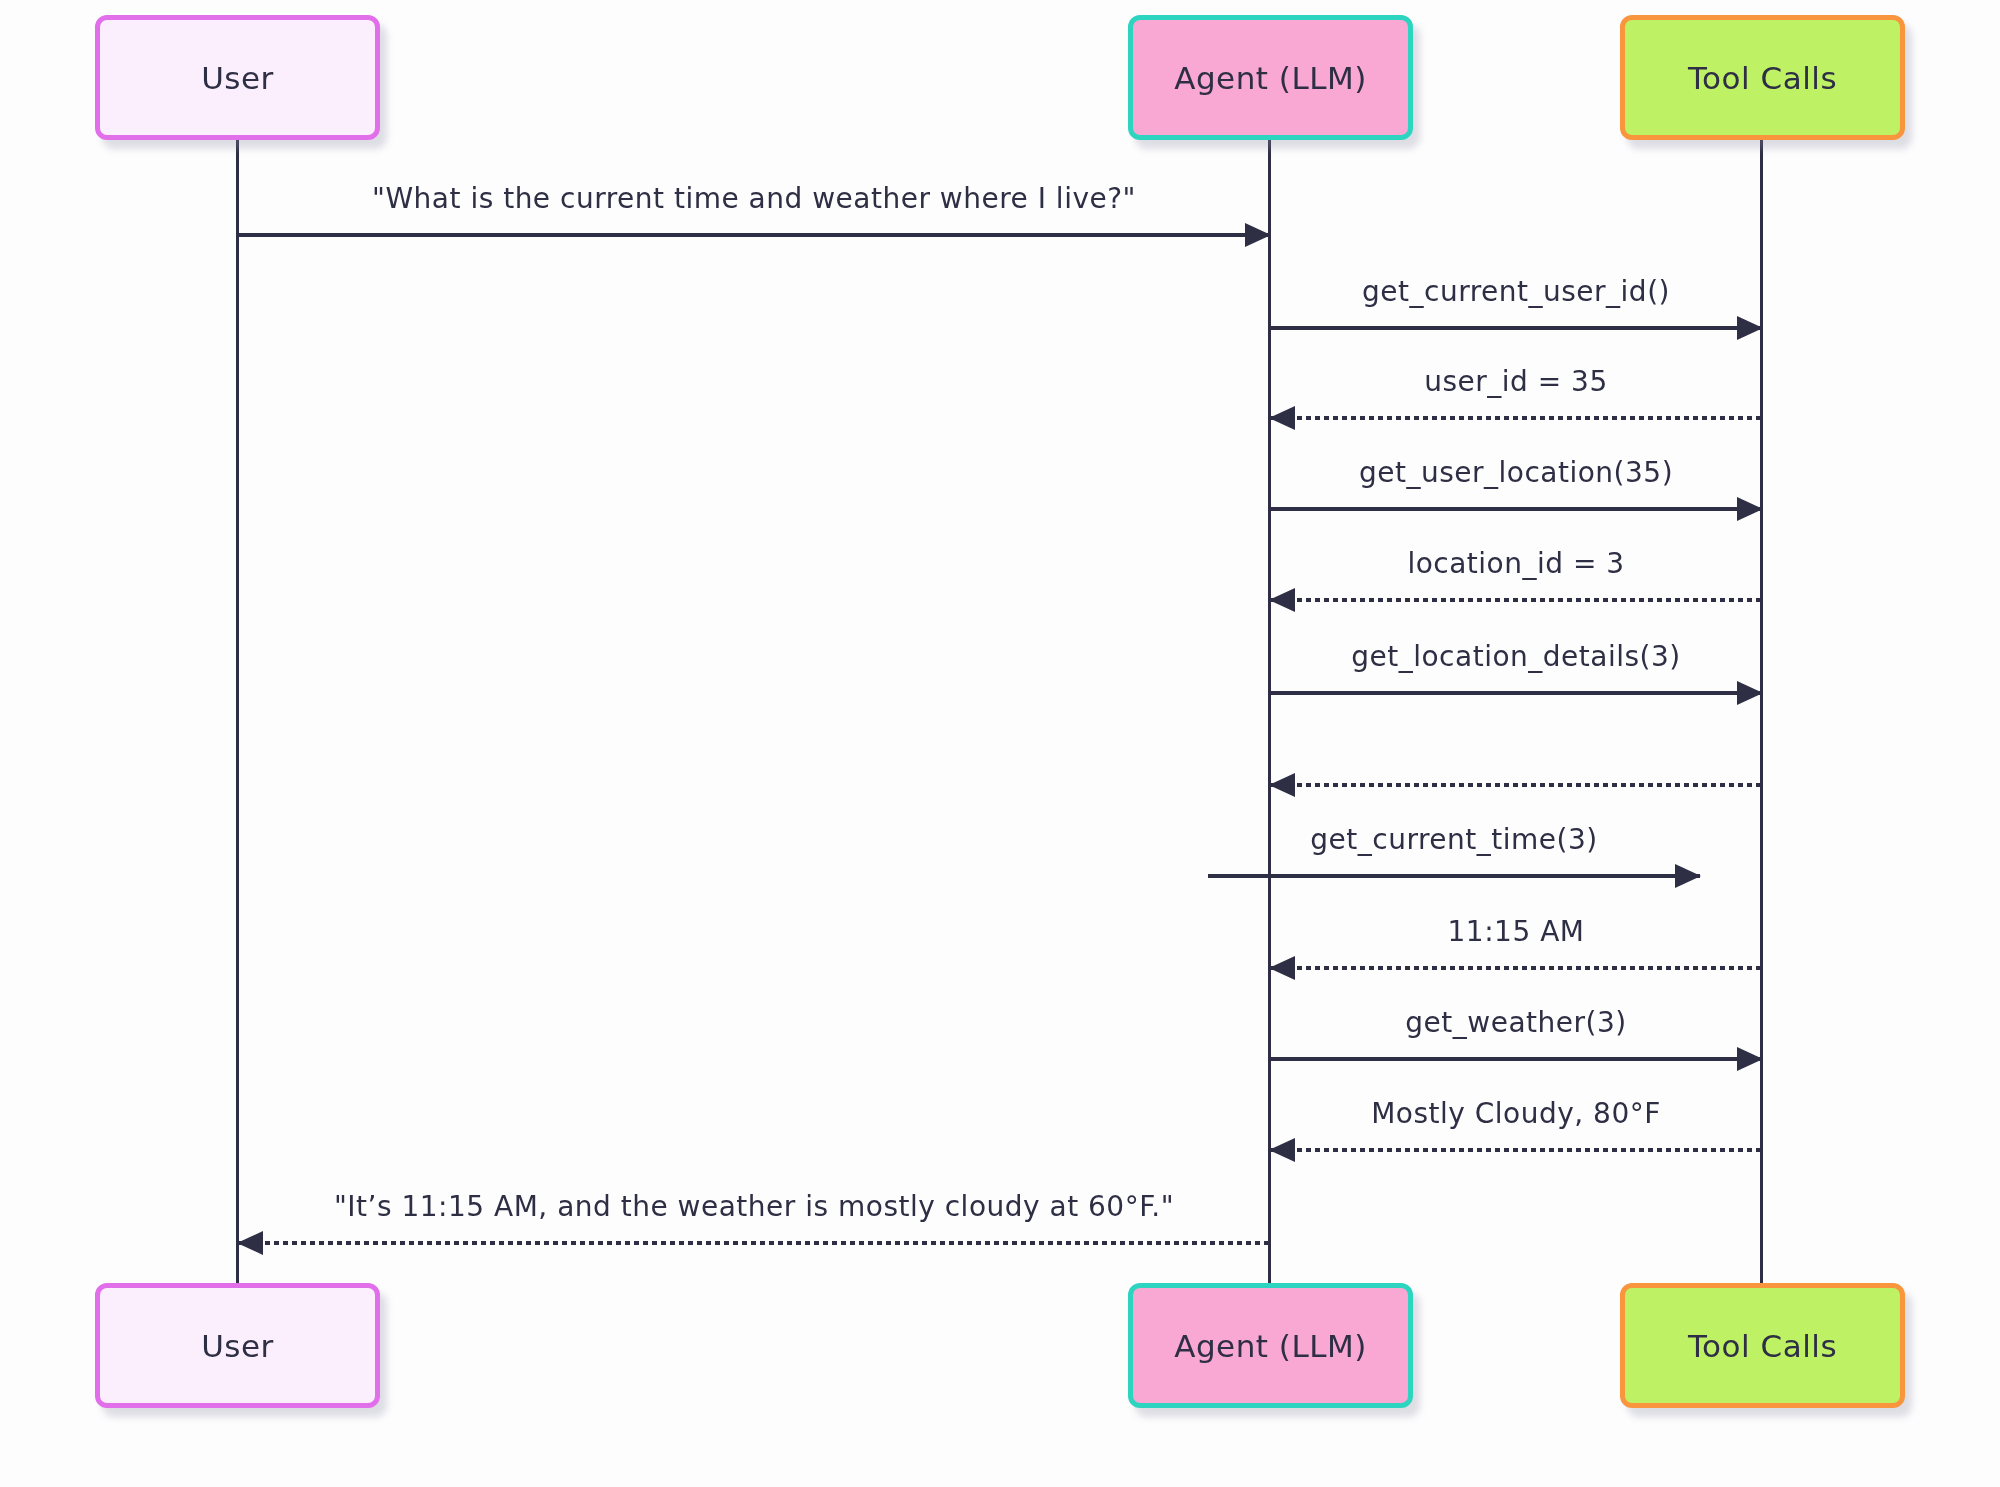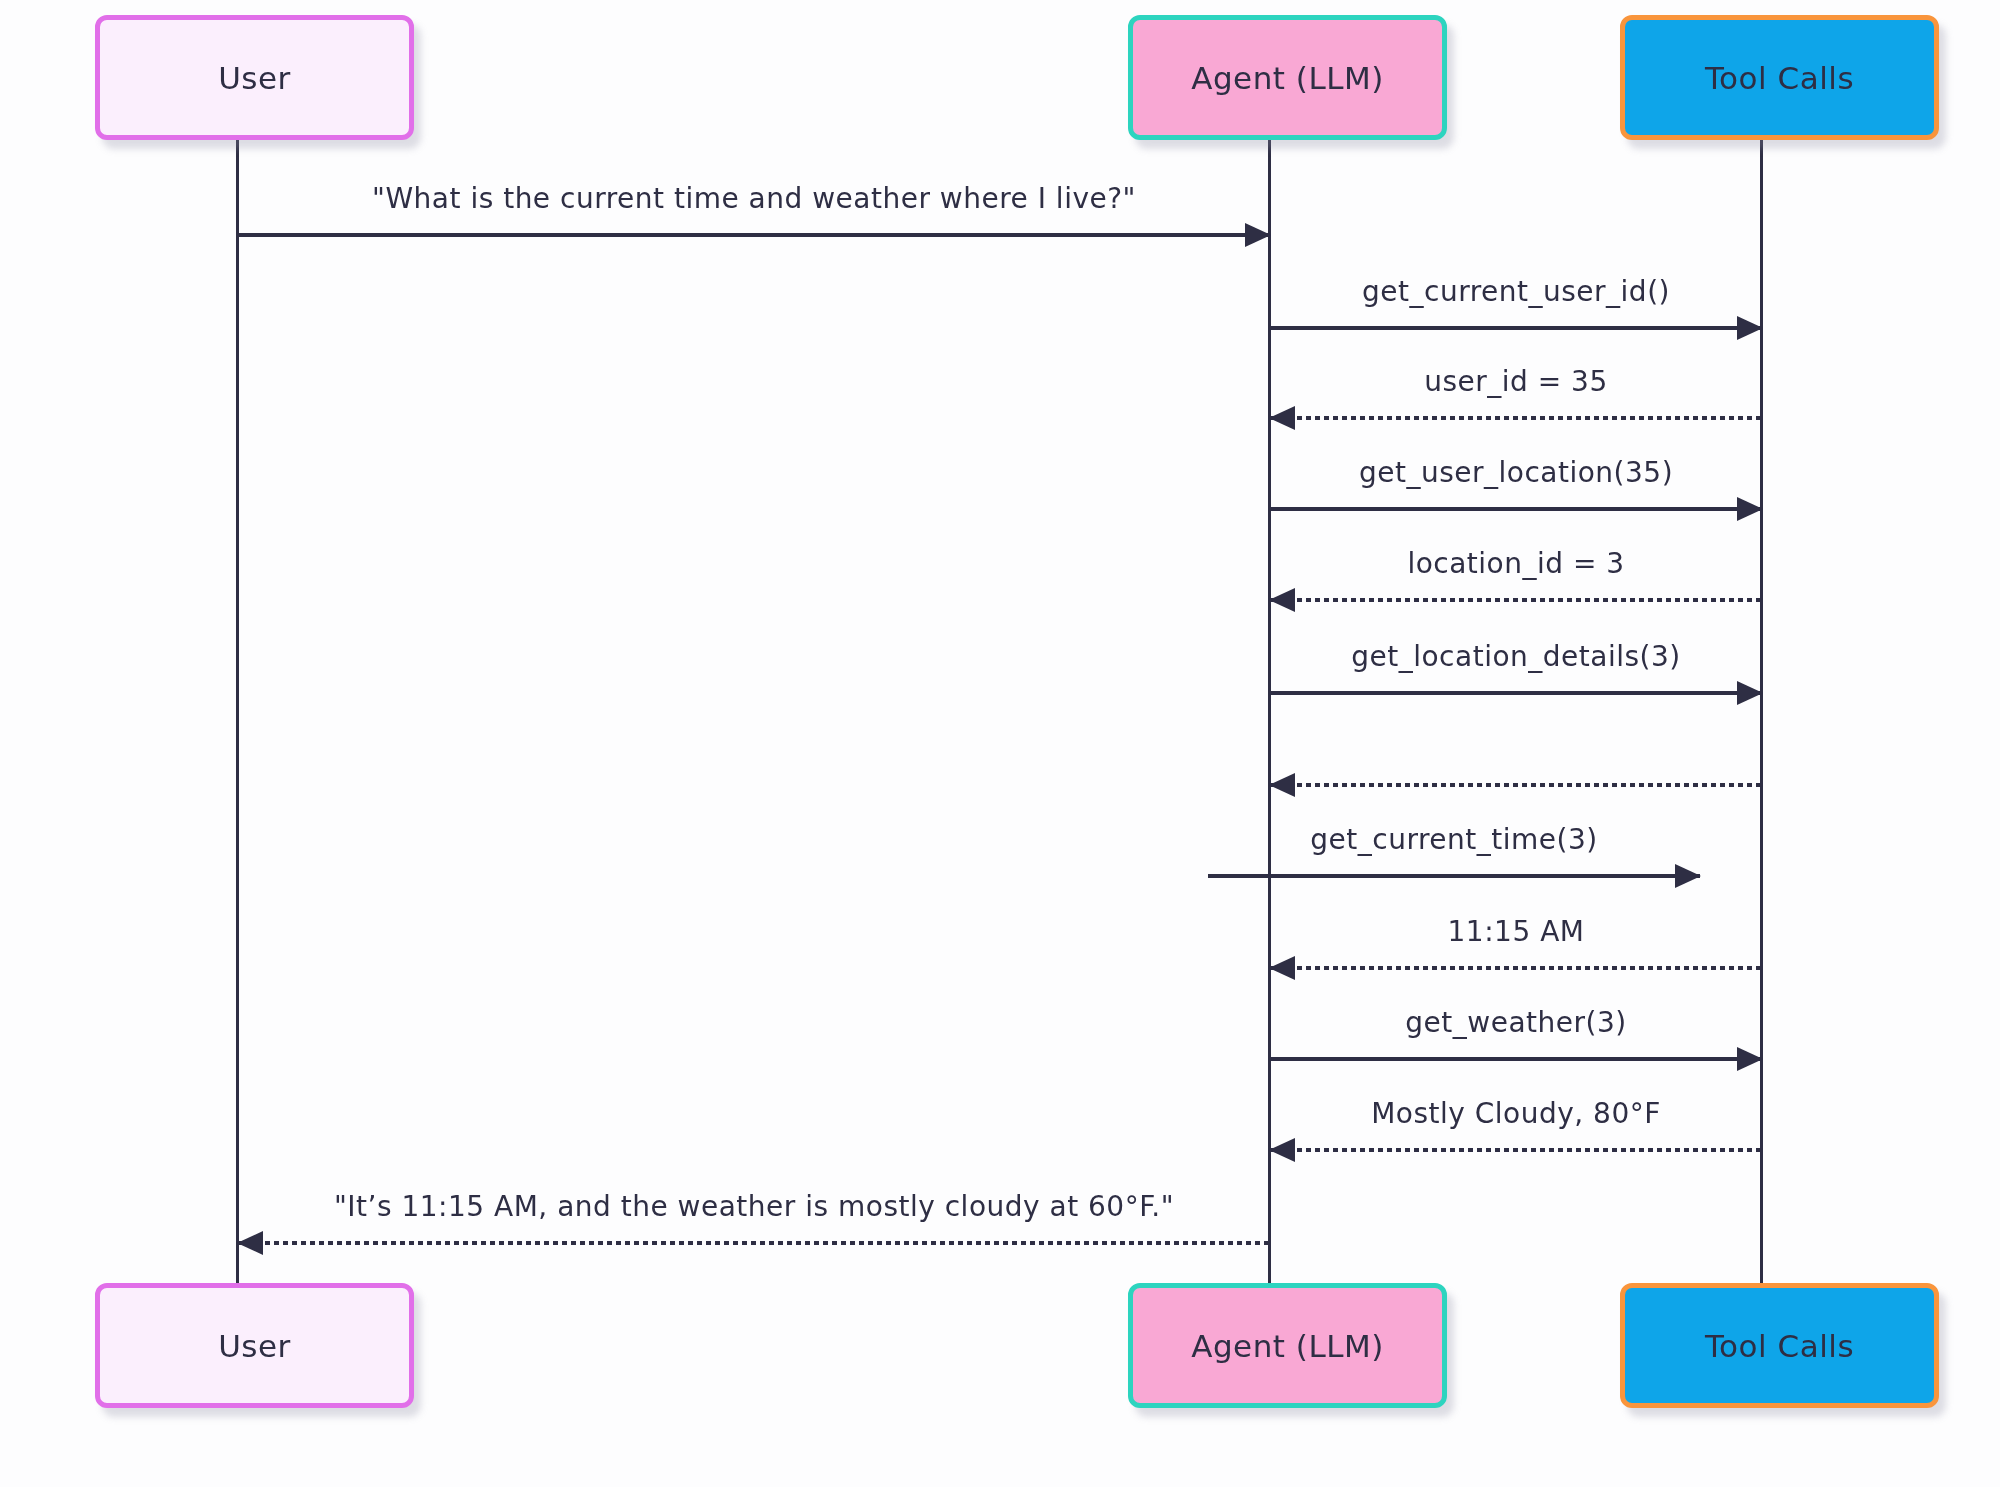--- a/index.html
+++ b/index.html
@@ -4,29 +4,29 @@
 <style>
   html,body{margin:0;padding:0;background:#fdfdfe;}
   .canvas{
     position:relative;width:2000px;height:1487px;background:#fdfdfe;overflow:hidden;
     font-family:"DejaVu Sans","Liberation Sans",sans-serif;color:#2e2e44;
   }
   .lifeline{
     position:absolute;top:140px;height:1143px;width:3px;background:#2e2e44;
   }
   .actor{
-    position:absolute;width:319px;height:125px;box-sizing:border-box;
+    position:absolute;width:285px;height:125px;box-sizing:border-box;
     border:5px solid;border-radius:12px;
     display:flex;align-items:center;justify-content:center;
     font-size:31px;letter-spacing:.5px;
     box-shadow:7px 9px 7px rgba(140,140,160,.28);
   }
   .actor.pink  {border-color:#e16fe9;background:#fbeffd;}
   .actor.teal  {border-color:#2dd4bf;background:#f9a8d4;}
-  .actor.orange{border-color:#f9953c;background:#0ea5e9;}
+  .actor.orange{border-color:#f9953c;background:#bef264;}
   .message{position:absolute;height:55px;}
   .msg-label{
     position:absolute;left:0;right:0;top:0;text-align:center;
     font-size:28px;white-space:nowrap;letter-spacing:.5px;
   }
   .msg-line{position:absolute;left:0;right:0;bottom:0;height:4px;background:#2e2e44;}
   .msg-line.dotted{
     background:repeating-linear-gradient(to right,#2e2e44 0 5px,transparent 5px 9px);
   }
   .arrow{

